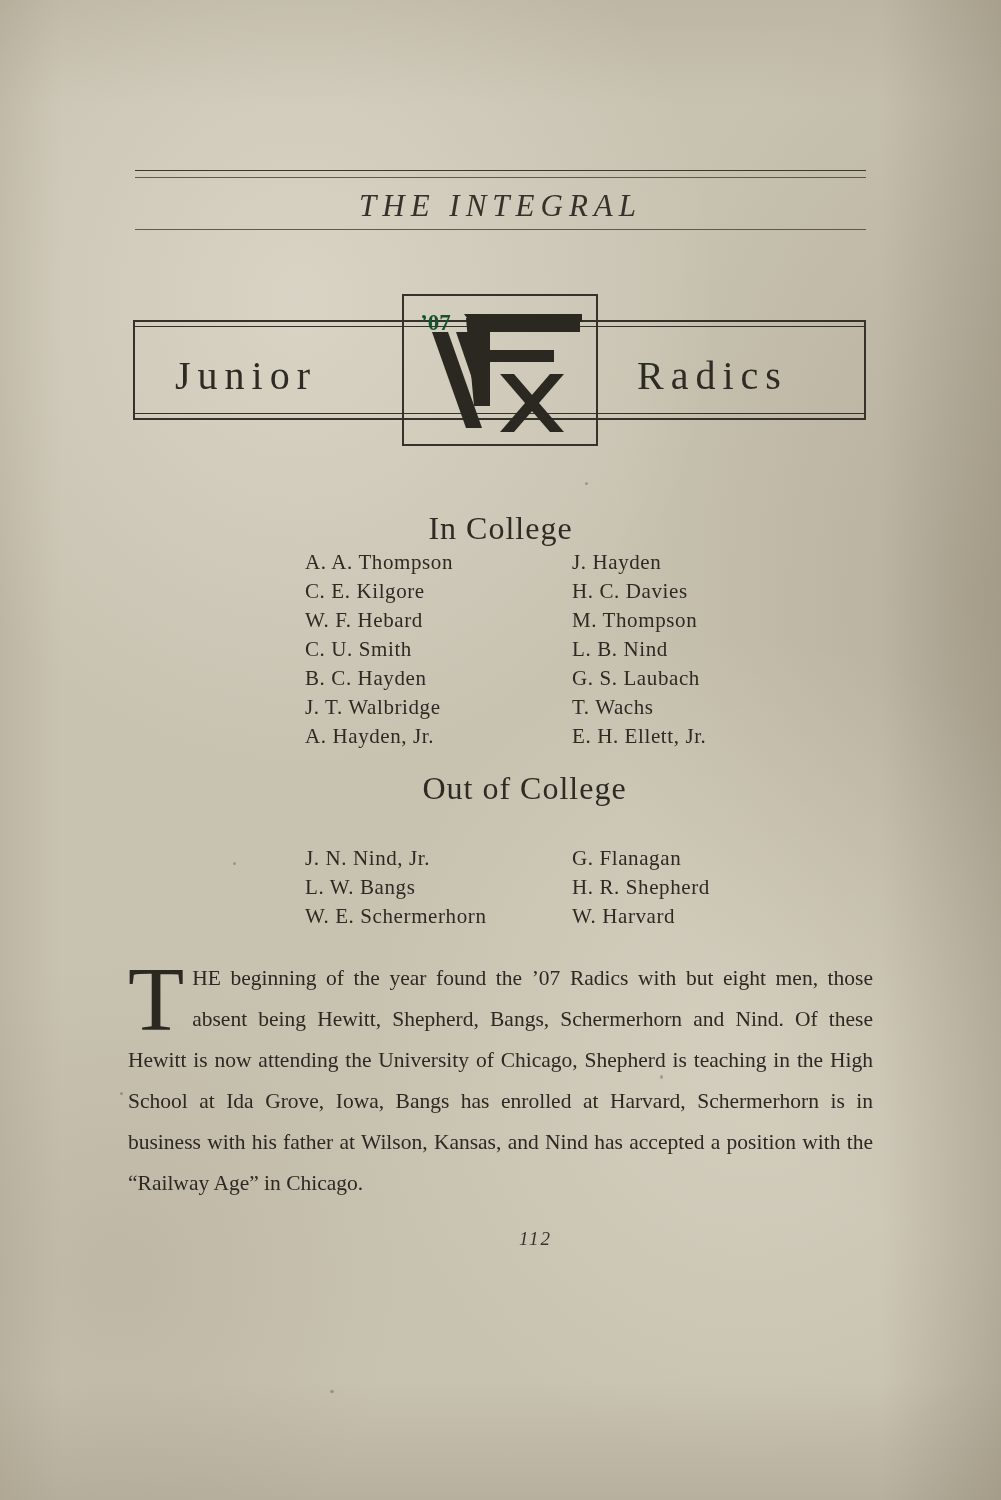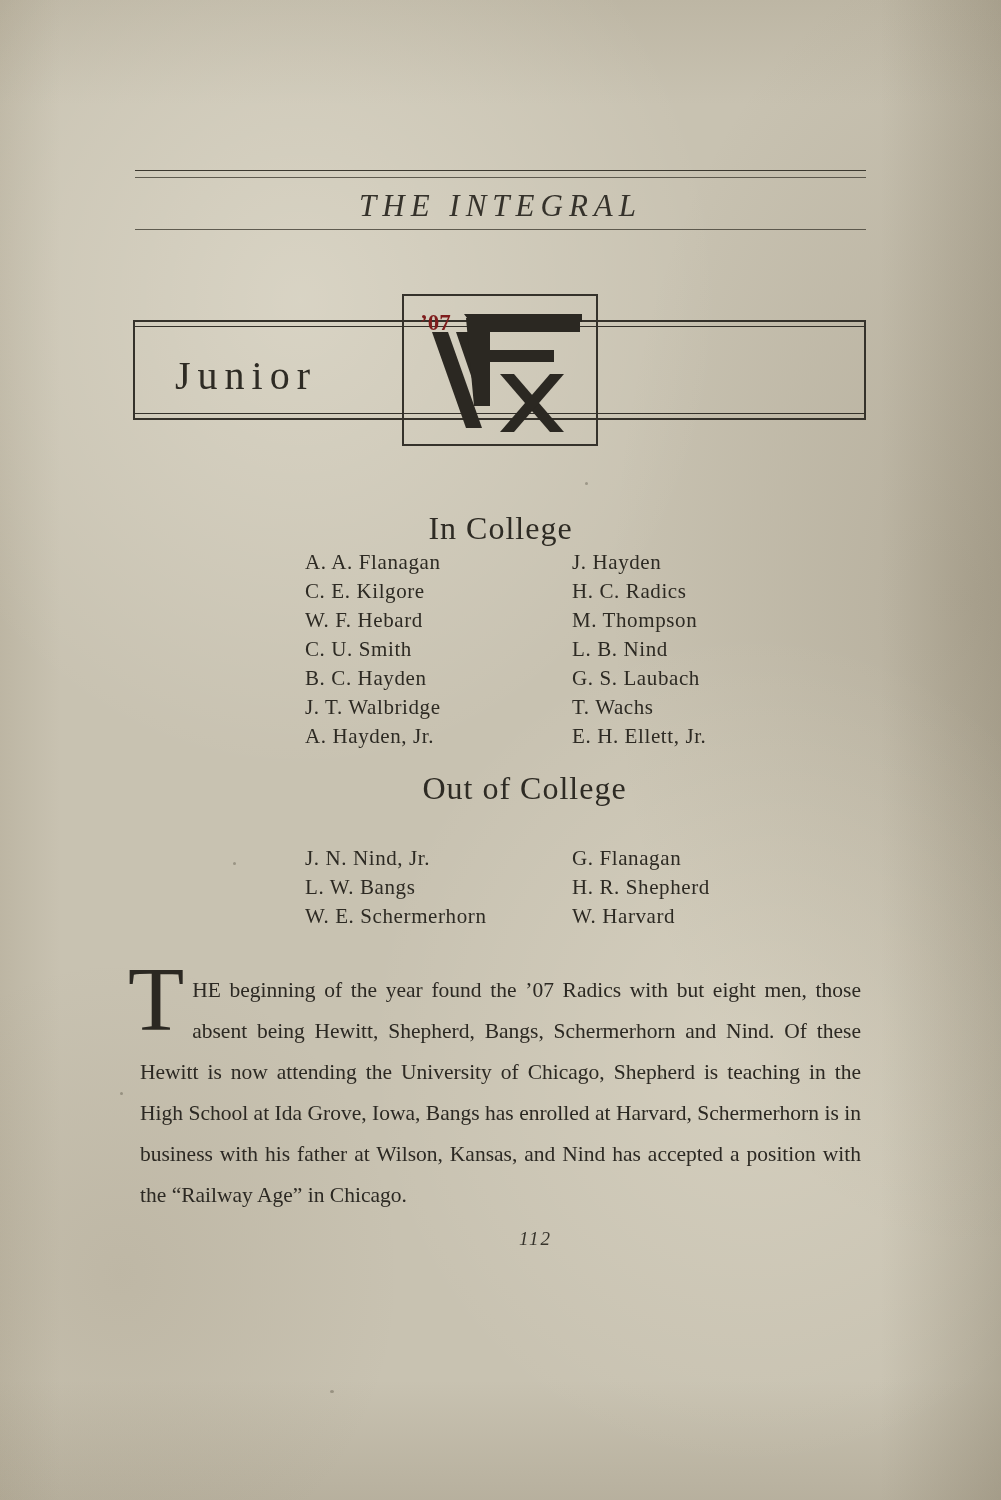--- a/index.html
+++ b/index.html
@@ -104,21 +104,21 @@
     background: transparent;
     box-sizing: border-box;
   }
   .monogram .yr {
     position: absolute;
     left: 16px;
     top: 14px;
     font-size: 23px;
     font-weight: bold;
     font-family: "Liberation Serif", serif;
-    color: #7f1d1d;
+    color: #14532d;
   }
   .monogram svg { position: absolute; left: 0; top: 0; }
 
   
   .section-head {
     position: absolute;
     width: 1001px;
     text-align: center;
     font-size: 32px;
     color: #2e2b24;
@@ -155,21 +155,21 @@
     text-align: justify;
   }
   .dropcap {
     float: left;
     font-size: 92px;
     line-height: 74px;
     padding: 4px 8px 0 0;
     font-family: "Liberation Serif", serif;
     color: #2b2822;
   }
-  .body-block p { margin: 12px; }
+  .body-block p { margin: 0; }
 
   .folio {
     position: absolute;
     width: 1001px;
     top: 1228px;
     text-align: center;
     font-style: italic;
     font-size: 19px;
     letter-spacing: 2px;
     color: #38352d;
@@ -192,51 +192,52 @@
     <div class="rule thin" style="top:229px;"></div>
   </div>
 
   <div class="head-title">THE   INTEGRAL</div>
 
   <div class="banner"></div>
   <div class="banner-inner-line" style="top:326px;"></div>
   <div class="banner-inner-line" style="top:413px;"></div>
 
   <div class="banner-word left">Junior</div>
+  <div class="banner-word right">Radics</div>
 
   <div class="monogram">
     <div class="yr">’07</div>
     <svg width="196" height="152" viewBox="0 0 196 152">
 
       <path d="M28 36 L62 132 L78 132 L44 36 Z" fill="#2b2822"></path>
       <path d="M52 36 L74 100 L86 72 L70 36 Z" fill="#2b2822"></path>
 
       <path d="M62 22 L176 22 L176 36 L86 36 L86 54 L150 54 L150 66 L86 66 L86 110 L70 110 Z" fill="#2b2822"></path>
       <path d="M60 18 L178 18 L178 26 L66 26 Z" fill="#2b2822"></path>
 
       <path d="M96 78 L110 78 L160 136 L146 136 Z" fill="#2b2822"></path>
       <path d="M146 78 L160 78 L110 136 L96 136 Z" fill="#2b2822"></path>
     </svg>
   </div>
 
   <div class="section-head" id="in-college-head">In College</div>
 
   <div class="names col-left" id="in-left">
-    <div>A. A.  Flanagan</div>
+    <div>A. A.  Thompson</div>
     <div>C. E.  Kilgore</div>
     <div>W. F.  Hebard</div>
     <div>C. U.  Smith</div>
     <div>B. C.  Hayden</div>
     <div>J. T.  Walbridge</div>
     <div>A. Hayden, Jr.</div>
   </div>
 
   <div class="names col-right" id="in-right">
     <div>J.  Hayden</div>
-    <div>H. C.  Radics</div>
+    <div>H. C.  Davies</div>
     <div>M.  Thompson</div>
     <div>L. B.  Nind</div>
     <div>G. S. Laubach</div>
     <div>T.  Wachs</div>
     <div>E. H.  Ellett, Jr.</div>
   </div>
 
   <div class="section-head" id="out-college-head">Out of  College</div>
 
   <div class="names col-left" id="out-left">

